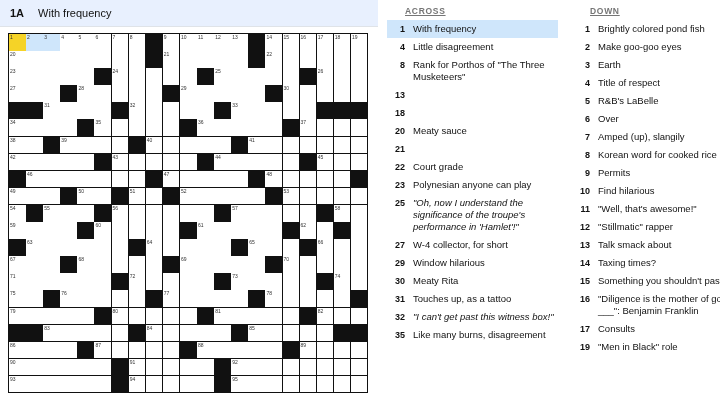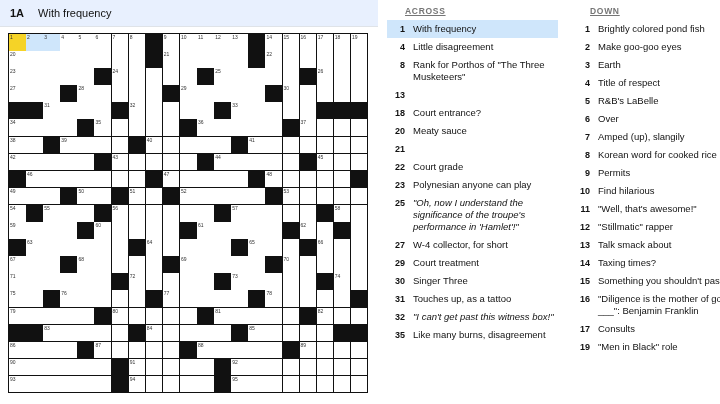--- a/index.html
+++ b/index.html
@@ -764,21 +764,20 @@
           </li>
           <li>
             <span class="cn">8</span>
             <span class="ct">Rank for Porthos of "The Three Musketeers"</span>
           </li>
           <li>
             <span class="cn">13</span>
           </li>
           <li>
             <span class="cn">18</span>
-            <span class="ct">Court entrance?</span>
           </li>
           <li>
             <span class="cn">20</span>
             <span class="ct">Meaty sauce</span>
           </li>
           <li>
             <span class="cn">21</span>
           </li>
           <li>
             <span class="cn">22</span>
@@ -791,25 +790,25 @@
           <li>
             <span class="cn">25</span>
             <span class="ct"><i>"Oh, now I understand the significance of the troupe's performance in 'Hamlet'!"</i></span>
           </li>
           <li>
             <span class="cn">27</span>
             <span class="ct">W-4 collector, for short</span>
           </li>
           <li>
             <span class="cn">29</span>
-            <span class="ct">Court treatment</span>
+            <span class="ct">Window hilarious</span>
           </li>
           <li>
             <span class="cn">30</span>
-            <span class="ct">Singer Three</span>
+            <span class="ct">Meaty Rita</span>
           </li>
           <li>
             <span class="cn">31</span>
             <span class="ct">Touches up, as a tattoo</span>
           </li>
           <li>
             <span class="cn">32</span>
             <span class="ct"><i>"I can't get past this witness box!"</i></span>
           </li>
           <li>

